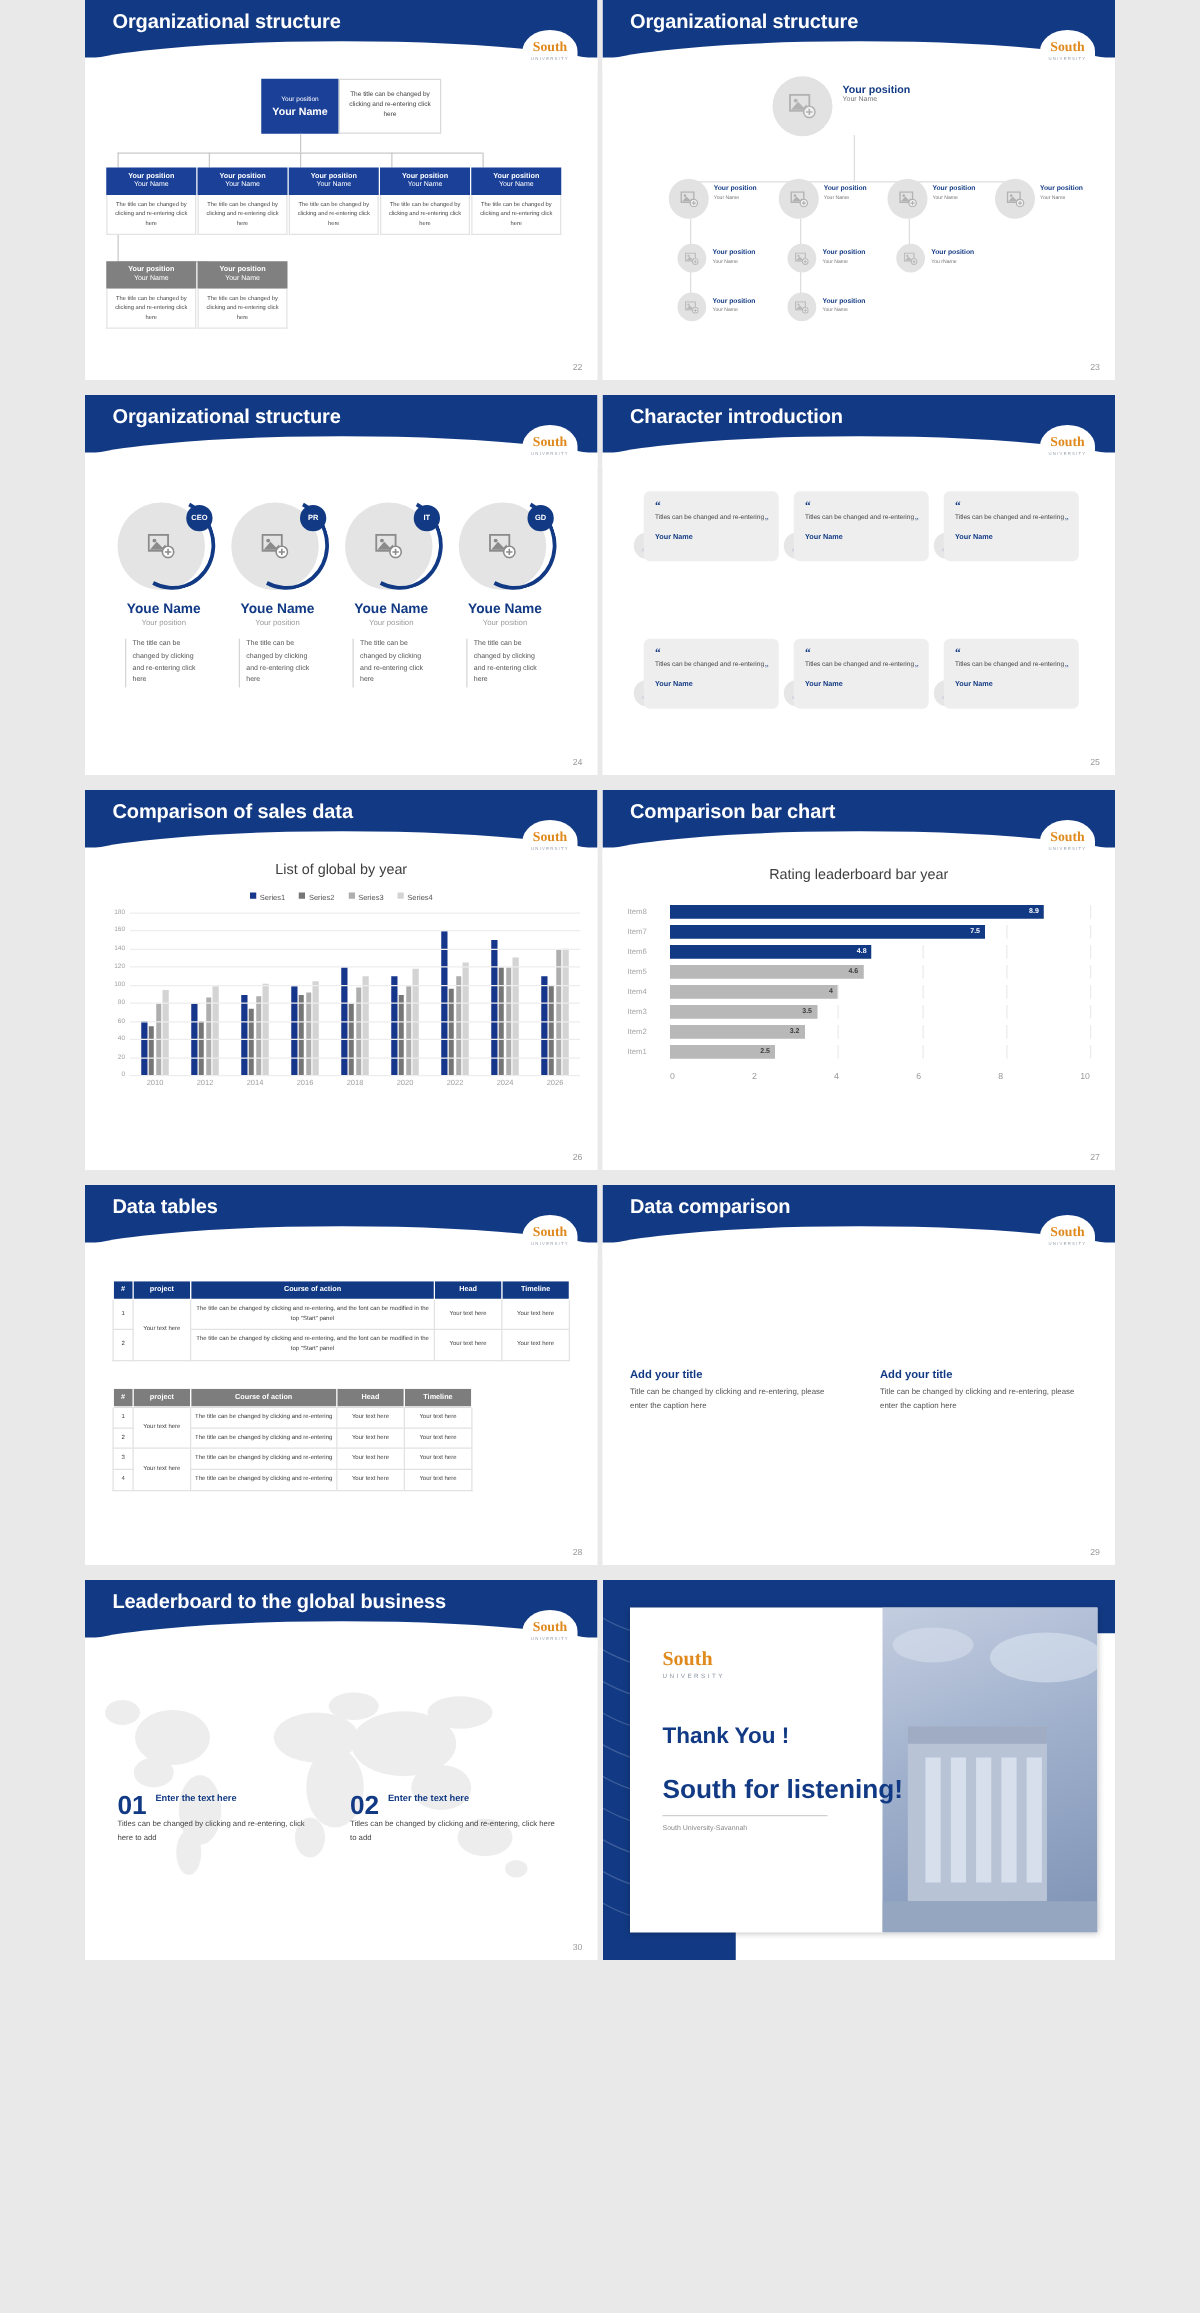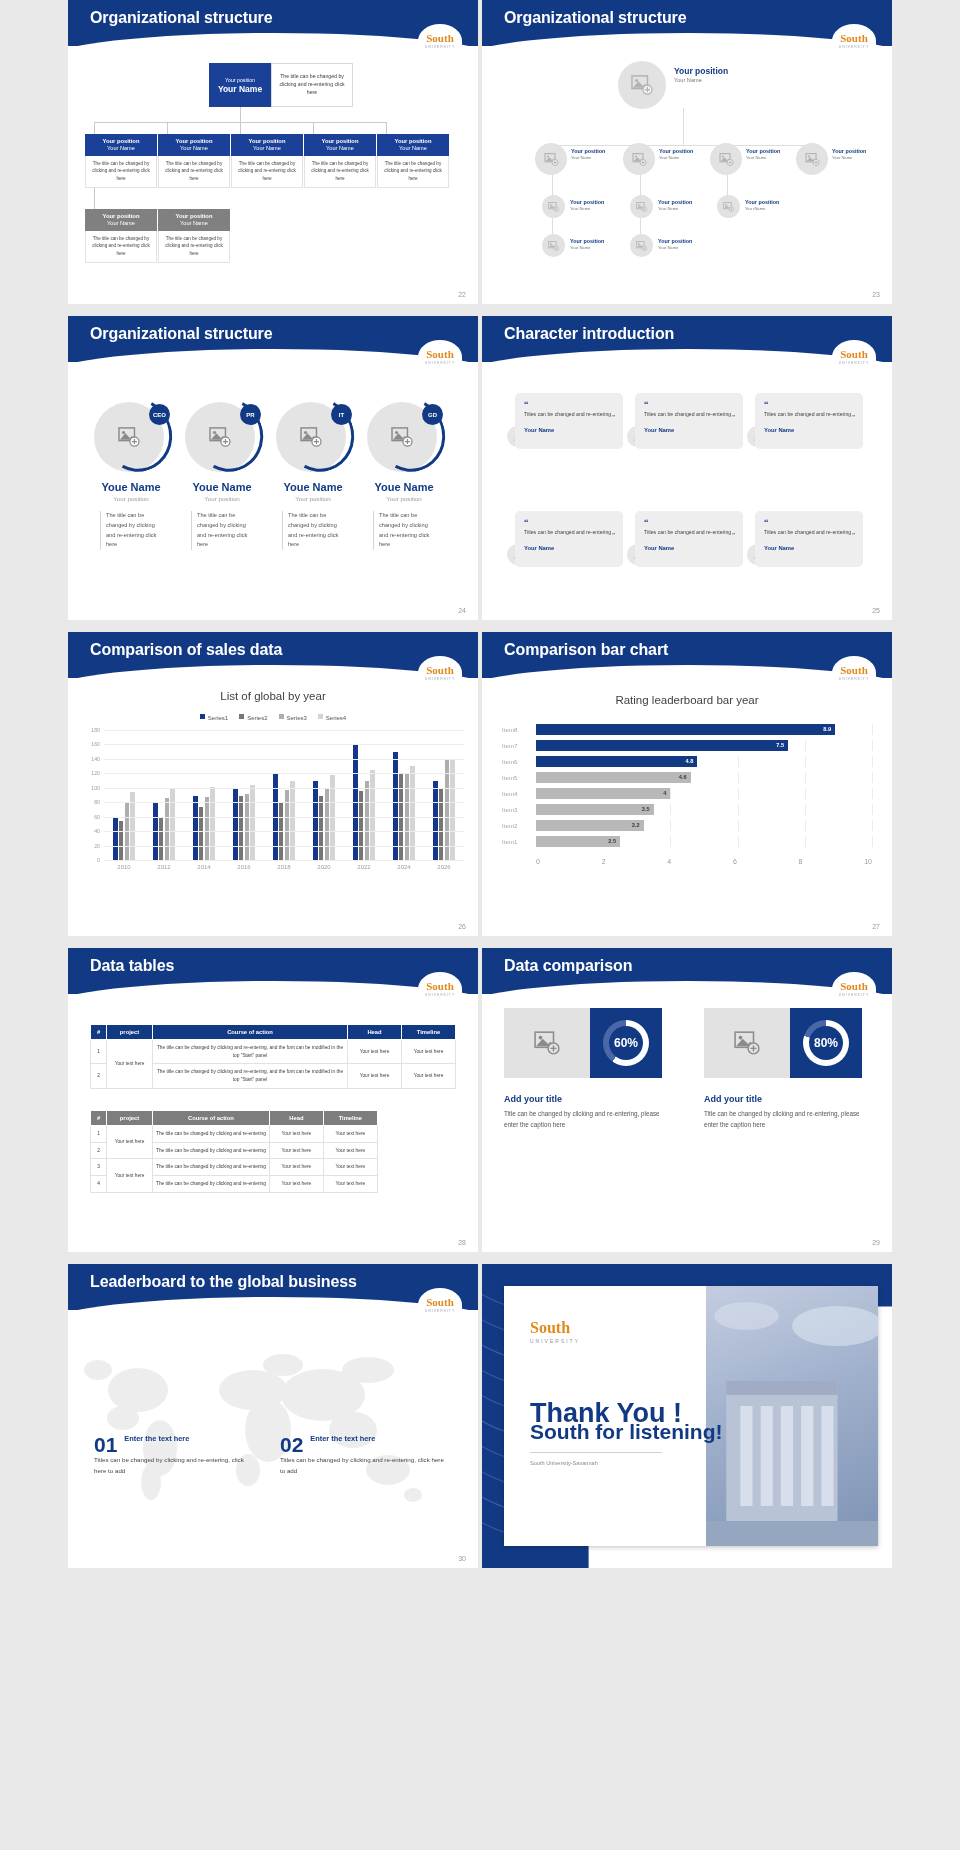--- a/index.html
+++ b/index.html
@@ -172,21 +172,21 @@
   .ty-blue { position:absolute; left:0; top:0; width:100%; height:100%;
              background:#123a84;
              clip-path: polygon(0 0, 100% 0, 100% 14%, 26% 14%, 26% 100%, 0 100%); }
   .ty-card { position:absolute; left:22px; top:22px; right:14px; bottom:22px;
              background:#fff; box-shadow:0 1px 5px rgba(0,0,0,.25); overflow:hidden;}
   .ty-photo { position:absolute; right:0; top:0; width:46%; height:100%;
               background: linear-gradient(160deg,#c4cde0 0%,#9fb0cc 45%,#7e92b4 100%);}
   .ty-logo { position:absolute; left:26px; top:34px; }
   .ty-logo .l1 { color:#e08a1e; font-family:"Liberation Serif",serif; font-size:16px; font-weight:bold; line-height:1;}
   .ty-logo .l2 { color:#8b94a3; font-size:5px; letter-spacing:2px; margin-top:2px;}
-  .ty-h1 { position:absolute; left:26px; top:112px; font-size:27px; font-weight:bold; color:#123a84; }
+  .ty-h1 { position:absolute; left:26px; top:92px; font-size:18px; font-weight:bold; color:#123a84; }
   .ty-h2 { position:absolute; left:26px; top:134px; font-size:21px; font-weight:bold; color:#123a84; }
   .ty-rule { position:absolute; left:26px; top:166px; width:132px; height:1px; background:#cfcfcf;}
   .ty-sub { position:absolute; left:26px; top:174px; font-size:5.6px; color:#8a8a8a;}
   .ty-foot { position:absolute; right:16px; bottom:5px; font-size:6px; color:#fff; }
   .wave { position:absolute; left:0; top:0; width:26%; height:100%; opacity:.18;}
 </style>
 </head>
 <body>
 
 <div class="grid">
@@ -916,52 +916,20 @@
 </div>
 
 <div class="slide">
   <div class="band"></div>
   <div class="slide-title">Data comparison</div>
   <div class="logo">
     <div class="l1">South</div>
     <div class="l2">UNIVERSITY</div>
   </div>
 
-  <div class="dcbox" style="left:22px;">
-    <div class="dcimg">
-          <svg width="26" height="24" viewBox="0 0 24 22">
-            <rect x="1" y="1" width="17" height="14" fill="none" stroke="#8b8b8b" stroke-width="1.4"></rect>
-            <circle cx="6" cy="6" r="1.7" fill="#8b8b8b"></circle>
-            <path d="M2 14 L8 7 L13 12 L15.5 9.5 L17 14 Z" fill="#8b8b8b"></path>
-            <circle cx="18" cy="16" r="5" fill="#e2e2e2" stroke="#8b8b8b" stroke-width="1.3"></circle>
-            <path d="M18 13.2v5.6M15.2 16h5.6" stroke="#8b8b8b" stroke-width="1.3"></path>
-          </svg>
-        </div>
-    <div class="dcpct">
-      <div class="donut" id="donut0" style="background: conic-gradient(rgb(255, 255, 255) 0deg, rgb(255, 255, 255) 216deg, rgb(74, 104, 168) 216deg, rgb(74, 104, 168) 360deg);">
-        <div class="hole">60%</div>
-      </div>
-    </div>
-  </div>
-  <div class="dcbox" style="left:222px;">
-    <div class="dcimg">
-          <svg width="26" height="24" viewBox="0 0 24 22">
-            <rect x="1" y="1" width="17" height="14" fill="none" stroke="#8b8b8b" stroke-width="1.4"></rect>
-            <circle cx="6" cy="6" r="1.7" fill="#8b8b8b"></circle>
-            <path d="M2 14 L8 7 L13 12 L15.5 9.5 L17 14 Z" fill="#8b8b8b"></path>
-            <circle cx="18" cy="16" r="5" fill="#e2e2e2" stroke="#8b8b8b" stroke-width="1.3"></circle>
-            <path d="M18 13.2v5.6M15.2 16h5.6" stroke="#8b8b8b" stroke-width="1.3"></path>
-          </svg>
-        </div>
-    <div class="dcpct">
-      <div class="donut" id="donut1" style="background: conic-gradient(rgb(255, 255, 255) 0deg, rgb(255, 255, 255) 288deg, rgb(74, 104, 168) 288deg, rgb(74, 104, 168) 360deg);">
-        <div class="hole">80%</div>
-      </div>
-    </div>
-  </div>
 
   <div class="dctitle" style="left:22px;top:146px;">Add your title</div>
   <div class="dctext" style="left:22px;top:160px;">Title can be changed by clicking and re-entering, please enter the caption here</div>
   <div class="dctitle" style="left:222px;top:146px;">Add your title</div>
   <div class="dctext" style="left:222px;top:160px;">Title can be changed by clicking and re-entering, please enter the caption here</div>
   <div class="pnum">29</div>
 </div>
 
 <div class="slide">
   <div class="band"></div>

